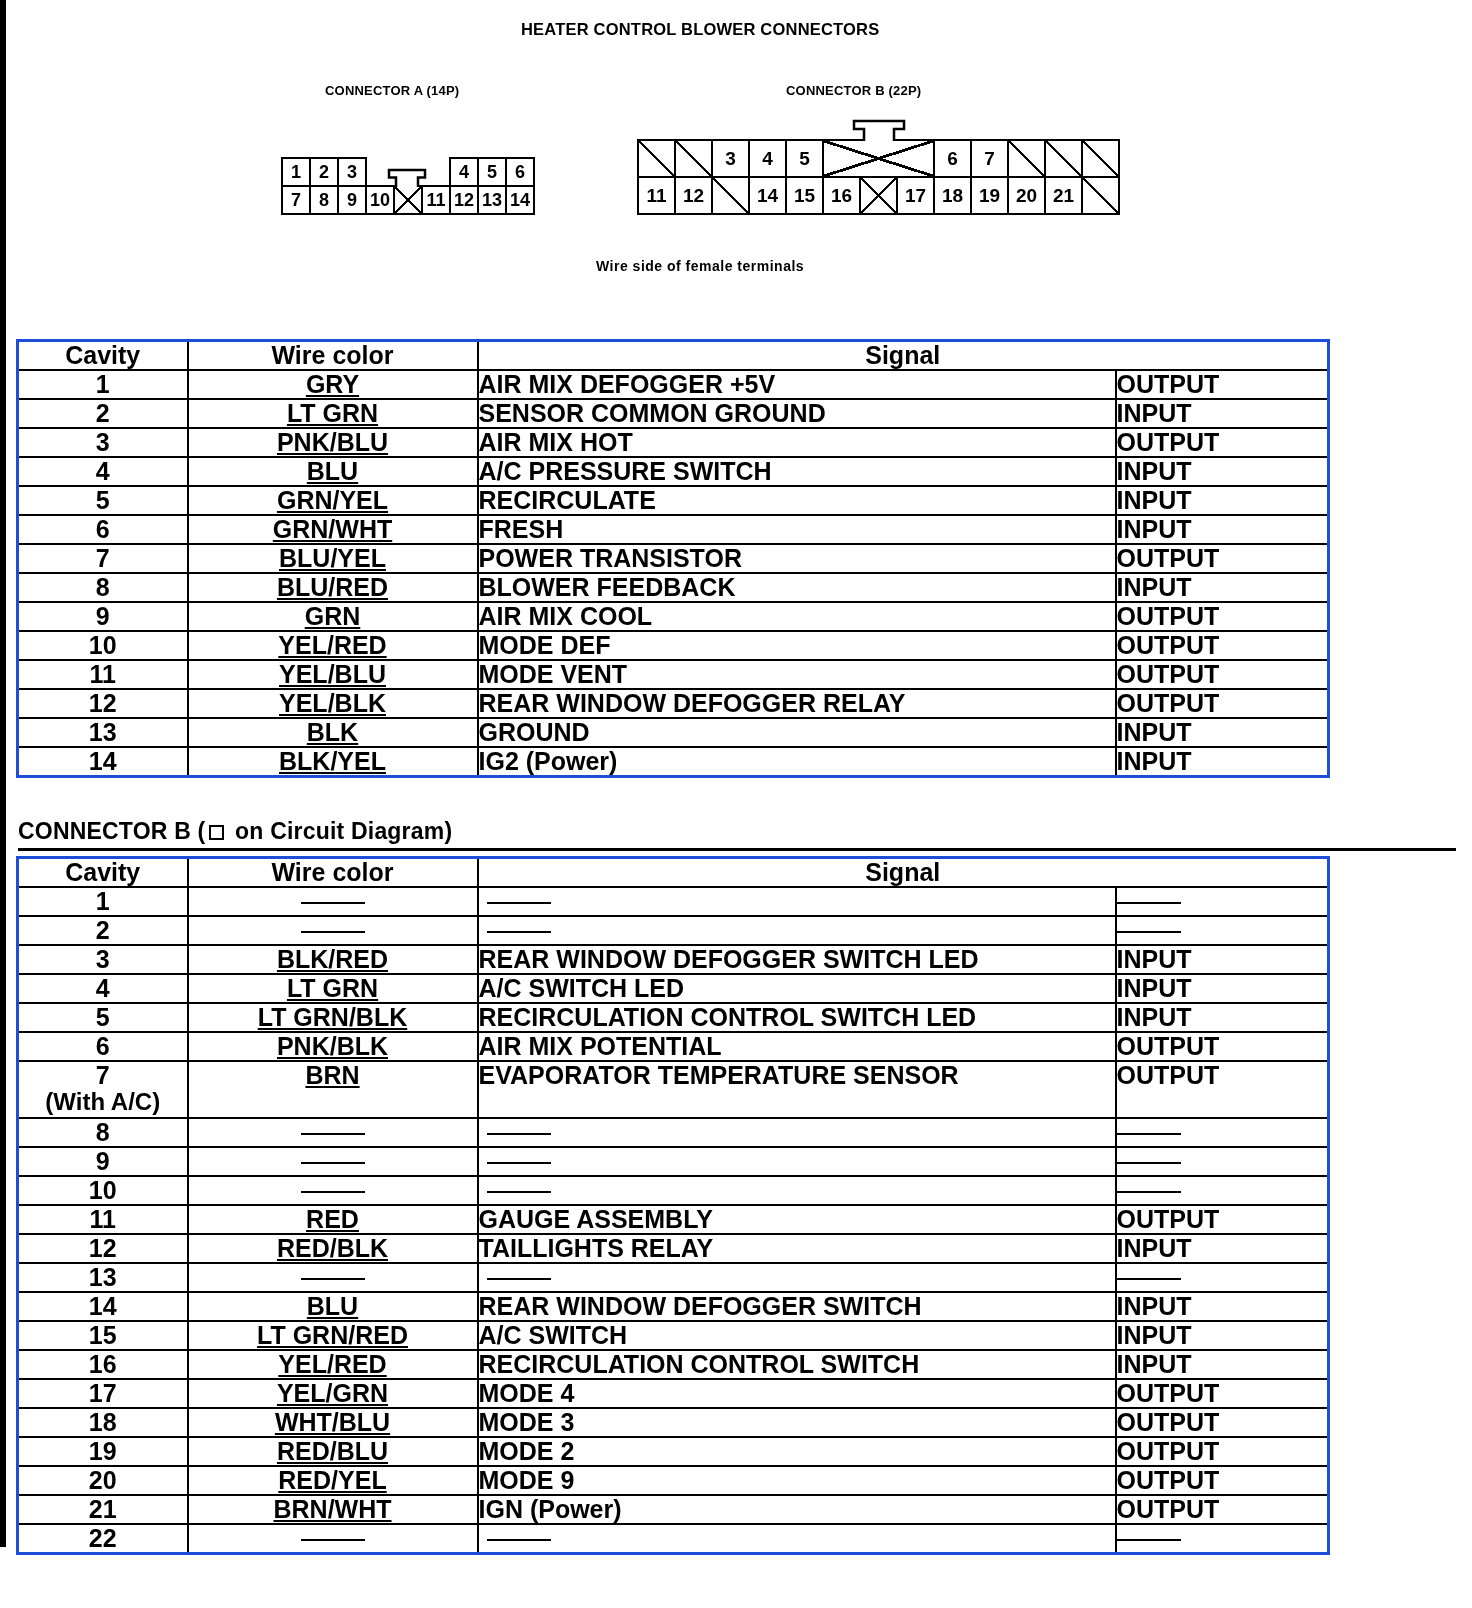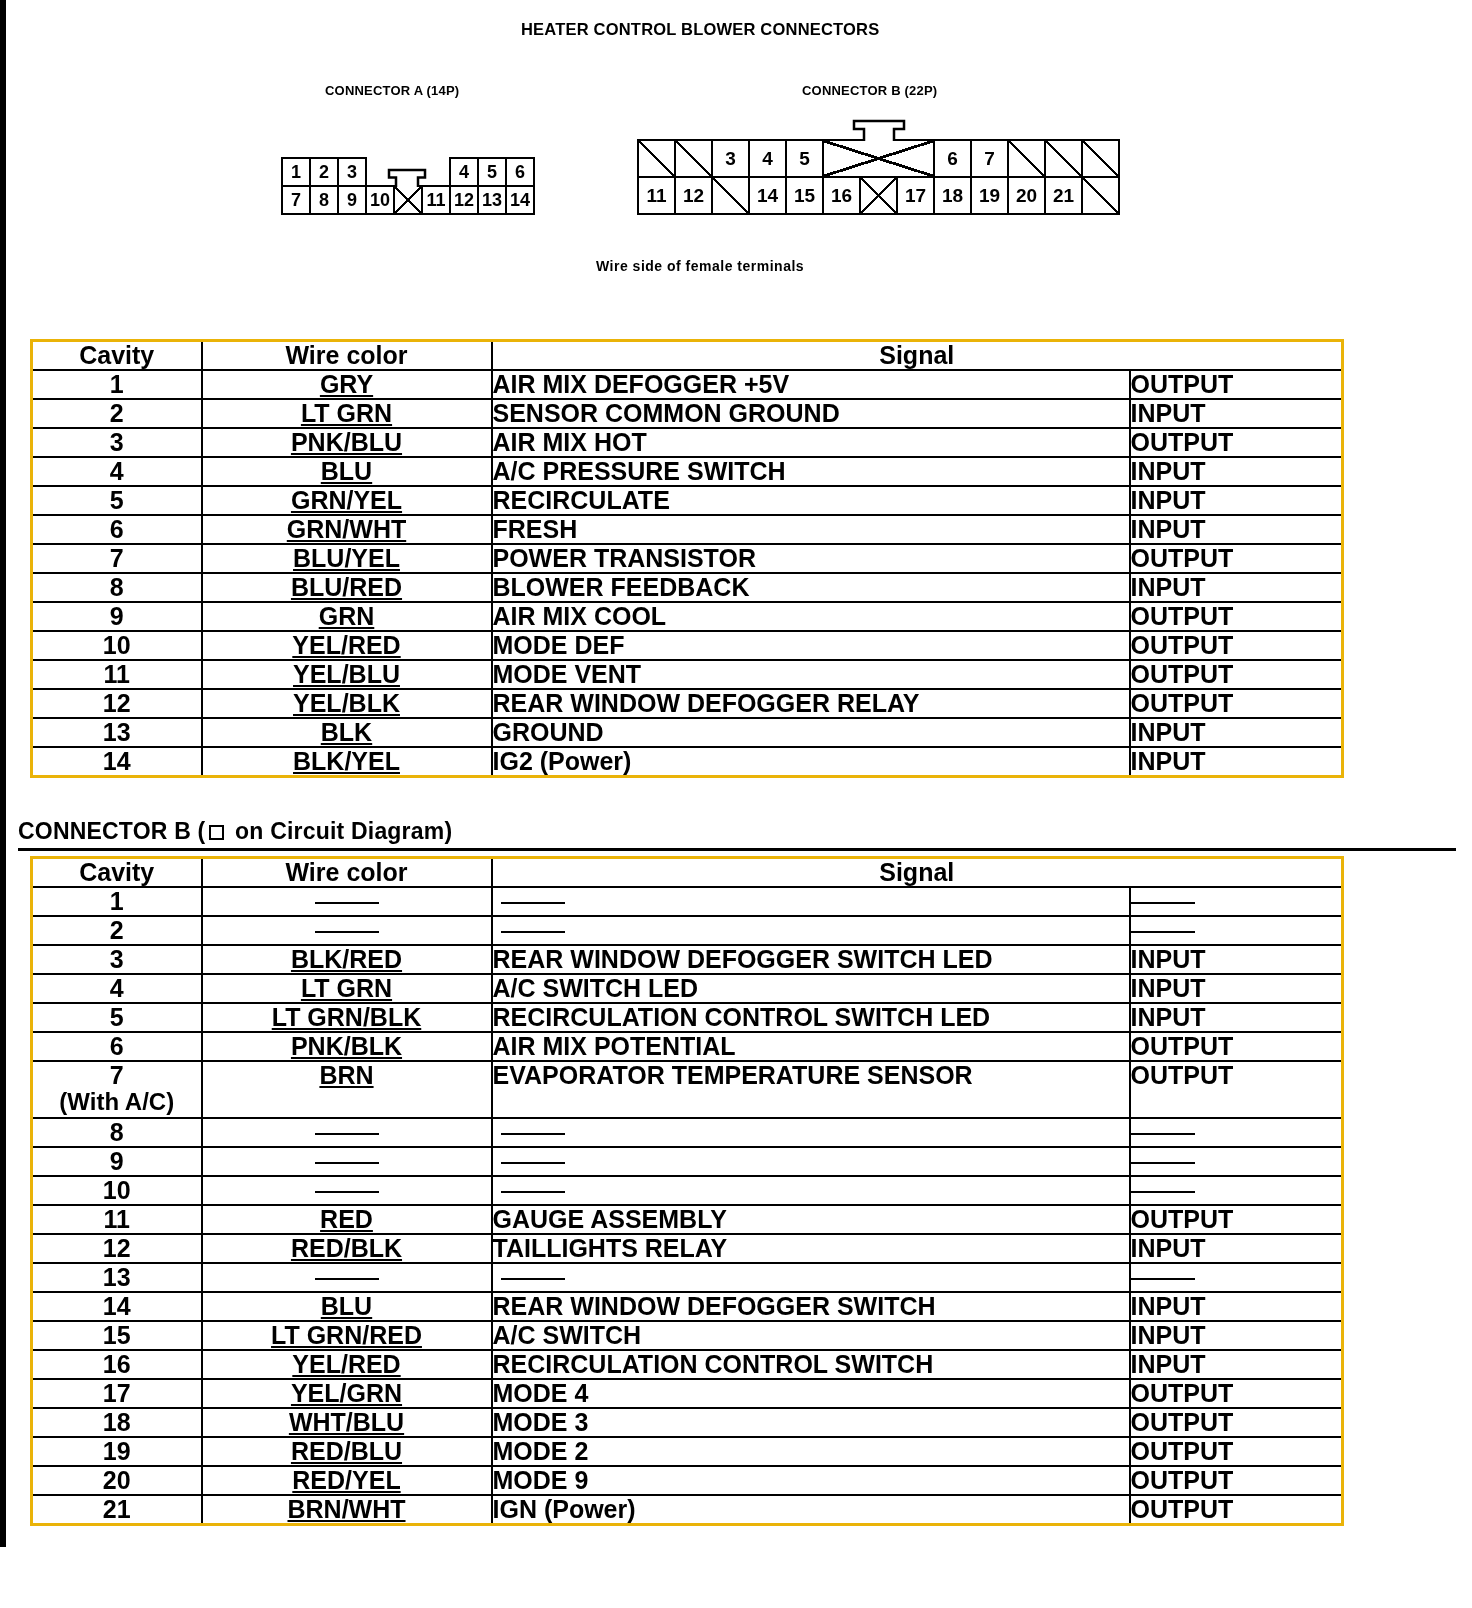--- a/index.html
+++ b/index.html
@@ -2,21 +2,21 @@
 <html><head>
 <meta charset="utf-8">
 <style>
   html,body{margin:0;padding:0;background:#fff;}
   .page{position:relative;width:1472px;height:1608px;background:#fff;color:#000;
         font-family:"Liberation Sans","DejaVu Sans",sans-serif;overflow:hidden;}
   .scan-edge{position:absolute;left:0;top:0;width:6px;height:1547px;background:#000;}
 
   .doc-title{position:absolute;left:521px;top:20px;font-size:16.5px;font-weight:bold;letter-spacing:.2px;}
   .conn-label{position:absolute;top:83px;font-size:13px;font-weight:bold;letter-spacing:.2px;}
-  .label-a{left:325px;} .label-b{left:786px;margin-left:16px;}
+  .label-a{left:325px;} .label-b{left:786px;}
   .wire-note{position:absolute;left:596px;top:258px;font-size:14px;font-weight:bold;letter-spacing:.5px;}
 
   
   .diagram{position:absolute;}
   .diagram-a{left:281px;top:157px;width:254px;height:58px;}
   .diagram-b{left:637px;top:139px;width:483px;height:76px;}
   .dcell{position:absolute;box-sizing:border-box;border:2px solid #000;background:#fff;
          text-align:center;font-weight:bold;}
   .diagram-a .dcell{font-size:18px;line-height:27px;}
   .diagram-b .dcell{font-size:19px;line-height:36px;}
@@ -31,22 +31,22 @@
   
   .section-heading{position:absolute;left:18px;width:1438px;margin:0;
      font-size:23px;font-weight:bold;letter-spacing:.2px;
      border-bottom:3px solid #000;padding-bottom:3px;}
   .heading-a{top:305px;} .heading-b{top:818px;}
   .sym{display:inline-block;box-sizing:border-box;border:2.5px solid #000;background:#fff;vertical-align:-1px;}
   .sym-circle{width:19px;height:16px;border-radius:50%;margin:0 3px;}
   .sym-square{width:15px;height:15px;margin:0 4px;}
 
   
-  .pin-table{position:absolute;left:30px;border-collapse:collapse;table-layout:fixed;
-     width:1311px;border:3px solid #eab308;}
+  .pin-table{position:absolute;left:16px;border-collapse:collapse;table-layout:fixed;
+     width:1311px;border:3px solid #1d4ed8;}
   .table-a{top:339px;} .table-b{top:856px;}
   .pin-table th,.pin-table td{border:2px solid #000;padding:0;font-weight:bold;
      font-size:25px;line-height:27px;overflow:hidden;white-space:nowrap;}
   .pin-table th{text-align:center;}
   .table-a tr{height:29px;} .table-b tr{height:28px;}
   .table-b tr.tall-row{height:57px;}
   .cell-cavity{text-align:center;}
   .cell-wire{text-align:center;text-decoration:underline;}
   .cell-signal{text-align:left;padding-left:12px;}
   .cell-io{text-align:left;}
@@ -358,15 +358,21 @@
           <td class="cell-wire">RED/YEL</td>
           <td class="cell-signal">MODE 9</td>
           <td class="cell-io">OUTPUT</td>
         </tr>
         <tr>
           <td class="cell-cavity">21</td>
           <td class="cell-wire">BRN/WHT</td>
           <td class="cell-signal">IGN (Power)</td>
           <td class="cell-io">OUTPUT</td>
         </tr>
+        <tr>
+          <td class="cell-cavity">22</td>
+          <td class="cell-wire"><span class="dash"></span></td>
+          <td class="cell-signal"><span class="dash"></span></td>
+          <td class="cell-io"><span class="dash"></span></td>
+        </tr>
       </tbody>
   </table>
 </div>
 
 </body></html>

